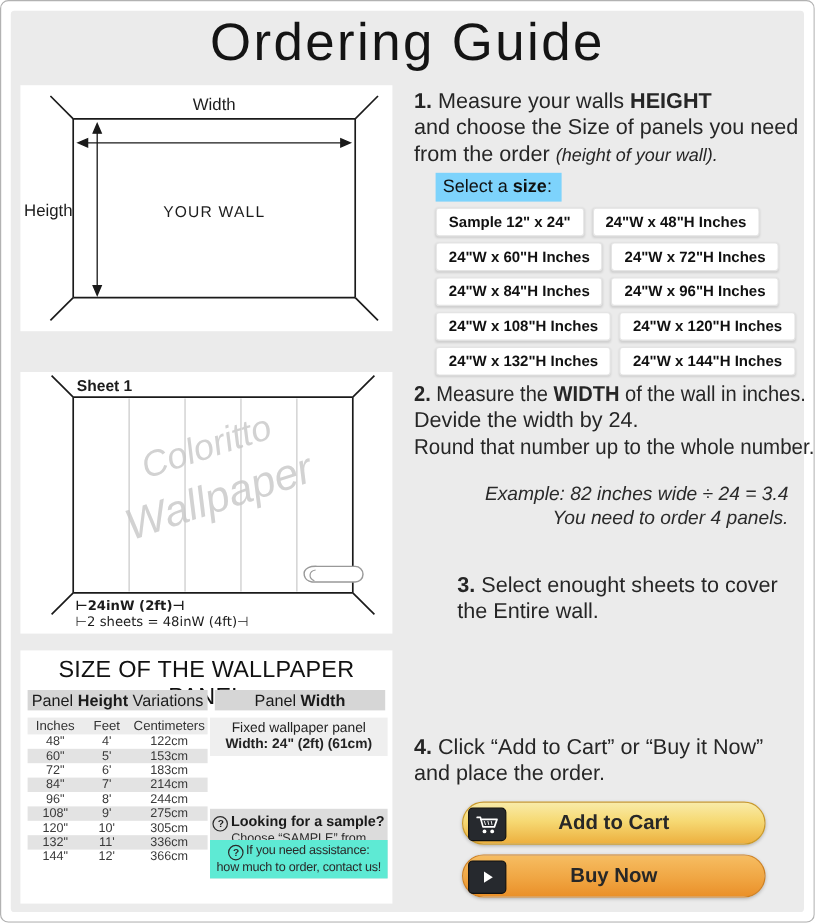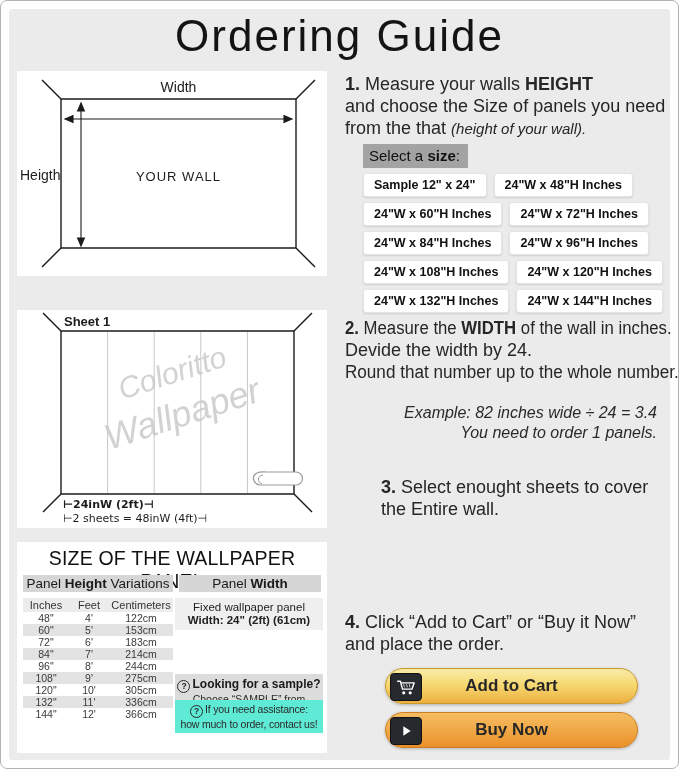--- a/index.html
+++ b/index.html
@@ -34,21 +34,21 @@
   .step .small-i{font-style:italic;font-size:15px;}
   .step1{left:336px;top:64px;}
   .step2{left:336px;top:308px;}
   .step3{left:336px;top:467px;margin-left:36px;}
   .step4{left:336px;top:602px;}
   .cx{display:inline-block;white-space:nowrap;transform:scaleX(0.93);transform-origin:left center;}
   .cx2{display:inline-block;white-space:nowrap;transform:scaleX(0.95);transform-origin:left center;}
   .example{position:absolute;left:356px;top:394px;width:292px;text-align:right;font-style:italic;
            font-size:16px;line-height:20px;color:#2a2a2a;}
   
-  .select-label{position:absolute;left:354px;top:135px;background:#a3a3a3;padding:3px 8px 4px 6px;
+  .select-label{position:absolute;left:354px;top:135px;background:#7dd3fc;padding:3px 8px 4px 6px;
                 font-size:15px;color:#0f1111;}
   .select-label b{font-weight:700;}
   .sizes{position:absolute;left:354px;top:164px;width:300px;}
   .size-row{display:flex;gap:7px;margin-bottom:5px;}
   .size-btn{background:#fff;border:1px solid #e4e4e4;border-radius:3px;box-shadow:0 1px 2px rgba(0,0,0,.12);
             font-size:12.5px;font-weight:700;color:#111;padding:4px 10px;white-space:nowrap;
             font-family:"Liberation Sans",sans-serif;cursor:pointer;}
   
   .qty-box{position:absolute;left:360px;top:516px;width:246px;height:63px;background:#fff;}
   .qty-label{position:absolute;left:9px;top:6px;font-size:15px;color:#0f1111;}
@@ -236,21 +236,21 @@
 
       <div class="info-box assist-box">
         <div><span class="q-icon">?</span><span>If you need assistance:</span></div>
         <div>how much to order, contact us!</div>
       </div>
     </div>
 
     <div class="step step1">
       <div><b>1.</b><span> Measure your walls </span><b>HEIGHT</b></div>
       <div>and choose the Size of panels you need</div>
-      <div><span>from the that </span><span class="small-i">(height of your wall).</span></div>
+      <div><span>from the order </span><span class="small-i">(height of your wall).</span></div>
     </div>
 
     <div class="select-label">
       <span>Select a </span><b>size</b><span>:</span>
     </div>
 
     <div class="sizes">
       <div class="size-row">
         <button class="size-btn">Sample 12" x 24"</button>
         <button class="size-btn">24"W x 48"H Inches</button>
@@ -274,21 +274,21 @@
     </div>
 
     <div class="step step2">
       <div><span class="cx"><b>2.</b><span> Measure the </span><b>WIDTH</b><span> of the wall in inches.</span></span></div>
       <div>Devide the width by 24.</div>
       <div><span class="cx2">Round that number up to the whole number.</span></div>
     </div>
 
     <div class="example">
       <div>Example: 82 inches wide ÷ 24 = 3.4</div>
-      <div>You need to order 1 panels.</div>
+      <div>You need to order 4 panels.</div>
     </div>
 
     <div class="step step3">
       <div><b>3.</b><span> Select enought sheets to cover</span></div>
       <div>the Entire wall.</div>
     </div>
 
 
     <div class="step step4">
       <div><b>4.</b><span> Click “Add to Cart” or “Buy it Now”</span></div>

